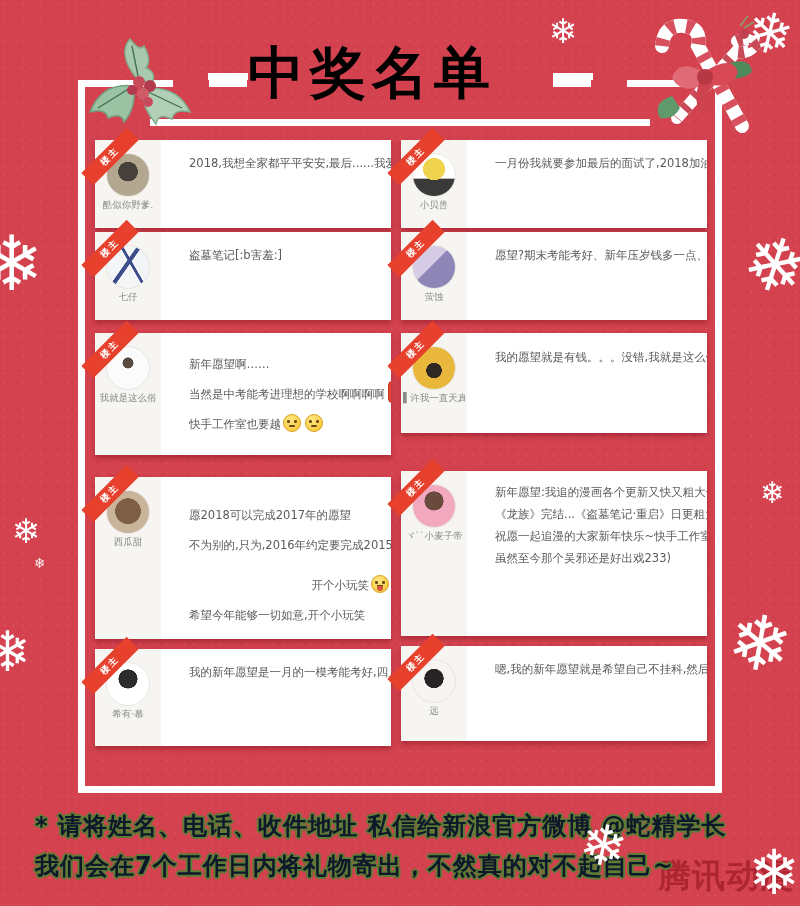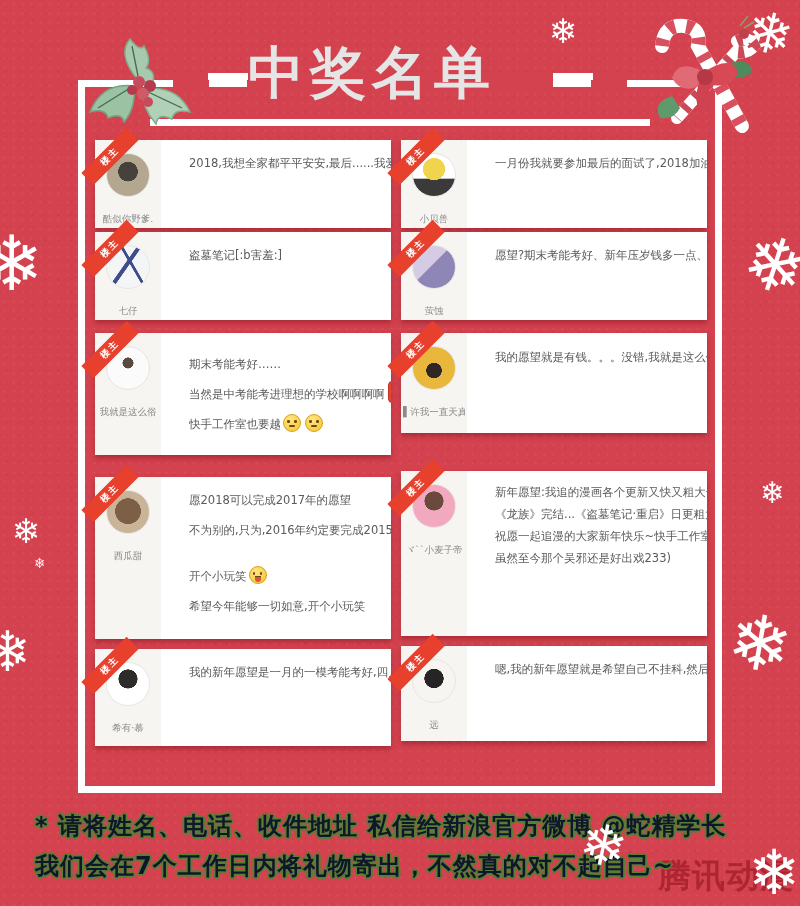--- a/index.html
+++ b/index.html
@@ -14,46 +14,46 @@
   
   .frame{position:absolute;left:78px;top:80px;width:630px;height:699px;
     border:7px solid #ffffff;}
   .frame-mask{position:absolute;background:#d3424e;height:13px;top:76px;}
   .mask-a{left:173px;width:36px;}
   .mask-b{left:247px;width:306px;}
   .mask-c{left:591px;width:36px;}
   .under-title-line{position:absolute;left:150px;top:119px;width:500px;height:7px;background:#fff;}
   
   .title{position:absolute;left:0;top:36px;width:744px;text-align:center;
-    font-size:56px;font-weight:900;color:#e5e5e5;letter-spacing:6px;z-index:5;}
+    font-size:56px;font-weight:900;color:#000000;letter-spacing:6px;z-index:5;}
   .title-dash{position:absolute;top:73px;width:40px;height:7px;background:#fff;z-index:5;}
   .dash-left{left:208px;}
   .dash-right{left:553px;}
   
   .holly{position:absolute;left:82px;top:34px;z-index:6;}
   .candy{position:absolute;left:632px;top:6px;z-index:6;}
   .flake{position:absolute;color:#ffffff;z-index:4;line-height:1;user-select:none;}
   
   .cards{position:absolute;left:95px;top:140px;width:612px;display:flex;z-index:3;}
   .col{display:flex;flex-direction:column;}
   .col-left{width:296px;}
   .col-right{width:306px;margin-left:10px;}
   .card{position:relative;background:#ffffff;display:flex;
     box-shadow:0 3px 5px rgba(120,15,28,.45);}
   .avatar-col{width:66px;background:#f6f5f2;display:flex;flex-direction:column;
     align-items:center;padding-top:13px;flex-shrink:0;}
   .avatar{width:42px;height:42px;border-radius:50%;border:1px solid #e8e6e2;flex-shrink:0;}
-  .uname{margin-top:16px;font-size:9.5px;color:#8a8a8a;max-width:62px;
+  .uname{margin-top:2px;font-size:9.5px;color:#8a8a8a;max-width:62px;
     white-space:nowrap;overflow:hidden;text-align:center;}
   .comment{flex:1;overflow:hidden;padding-left:28px;box-sizing:border-box;color:#5a5a5a;}
   .line{white-space:nowrap;overflow:hidden;font-size:11.5px;}
   .pt16{padding-top:16px;}
-  .pt8{padding-top:8px;} .pt10{padding-top:10px;}
+  .pt8{padding-top:23px;} .pt10{padding-top:10px;}
   .lh30 .line{line-height:30px;} .lh28 .line{line-height:28px;} .lh22 .line{line-height:22px;}
-  .gap-top{margin-top:16px;}
+  .gap-top{margin-top:10px;text-align:right;}
   
   .ribbon{position:absolute;top:8px;left:-17px;width:64px;transform:rotate(-45deg);
     background:#e7402c;color:#fff;font-size:9px;font-weight:bold;text-align:center;
     padding:2px 0;letter-spacing:2px;z-index:2;}
   
   .face{display:inline-block;width:16px;height:16px;border-radius:50%;
     background:radial-gradient(circle at 38% 30%, #ffe782, #f6c32f);
     border:1px solid #d9a01d;vertical-align:-4px;position:relative;margin:0 2px;}
   .face::before{content:"";position:absolute;left:3px;top:5px;width:2.5px;height:2.5px;
     border-radius:50%;background:#6b4a12;box-shadow:7px 0 0 #6b4a12;}
@@ -151,21 +151,21 @@
       </div>
     </div>
 
     <div class="card lh30" style="height:122px;margin-top:13px;">
       <span class="ribbon">楼主</span>
       <div class="avatar-col">
         <div class="avatar" style="background:radial-gradient(circle at 50% 38%, #584a3f 0 16%, transparent 17%), #fbfbfb;"></div>
         <div class="uname">我就是这么俗</div>
       </div>
       <div class="comment pt16">
-        <div class="line"><span>期末考能考好……</span></div>
+        <div class="line"><span>新年愿望啊……</span></div>
         <div class="line"><span>当然是中考能考进理想的学校啊啊啊啊</span><span class="sticker"></span></div>
         <div class="line"><span>快手工作室也要越</span><span class="face face-meh"></span><span class="face face-meh"></span></div>
       </div>
     </div>
 
     <div class="card lh30" style="height:162px;margin-top:22px;">
       <span class="ribbon">楼主</span>
       <div class="avatar-col">
         <div class="avatar" style="background:radial-gradient(circle at 50% 48%, #7d5f45 0 42%, #c9b49a 43%);"></div>
         <div class="uname">西瓜甜</div>

